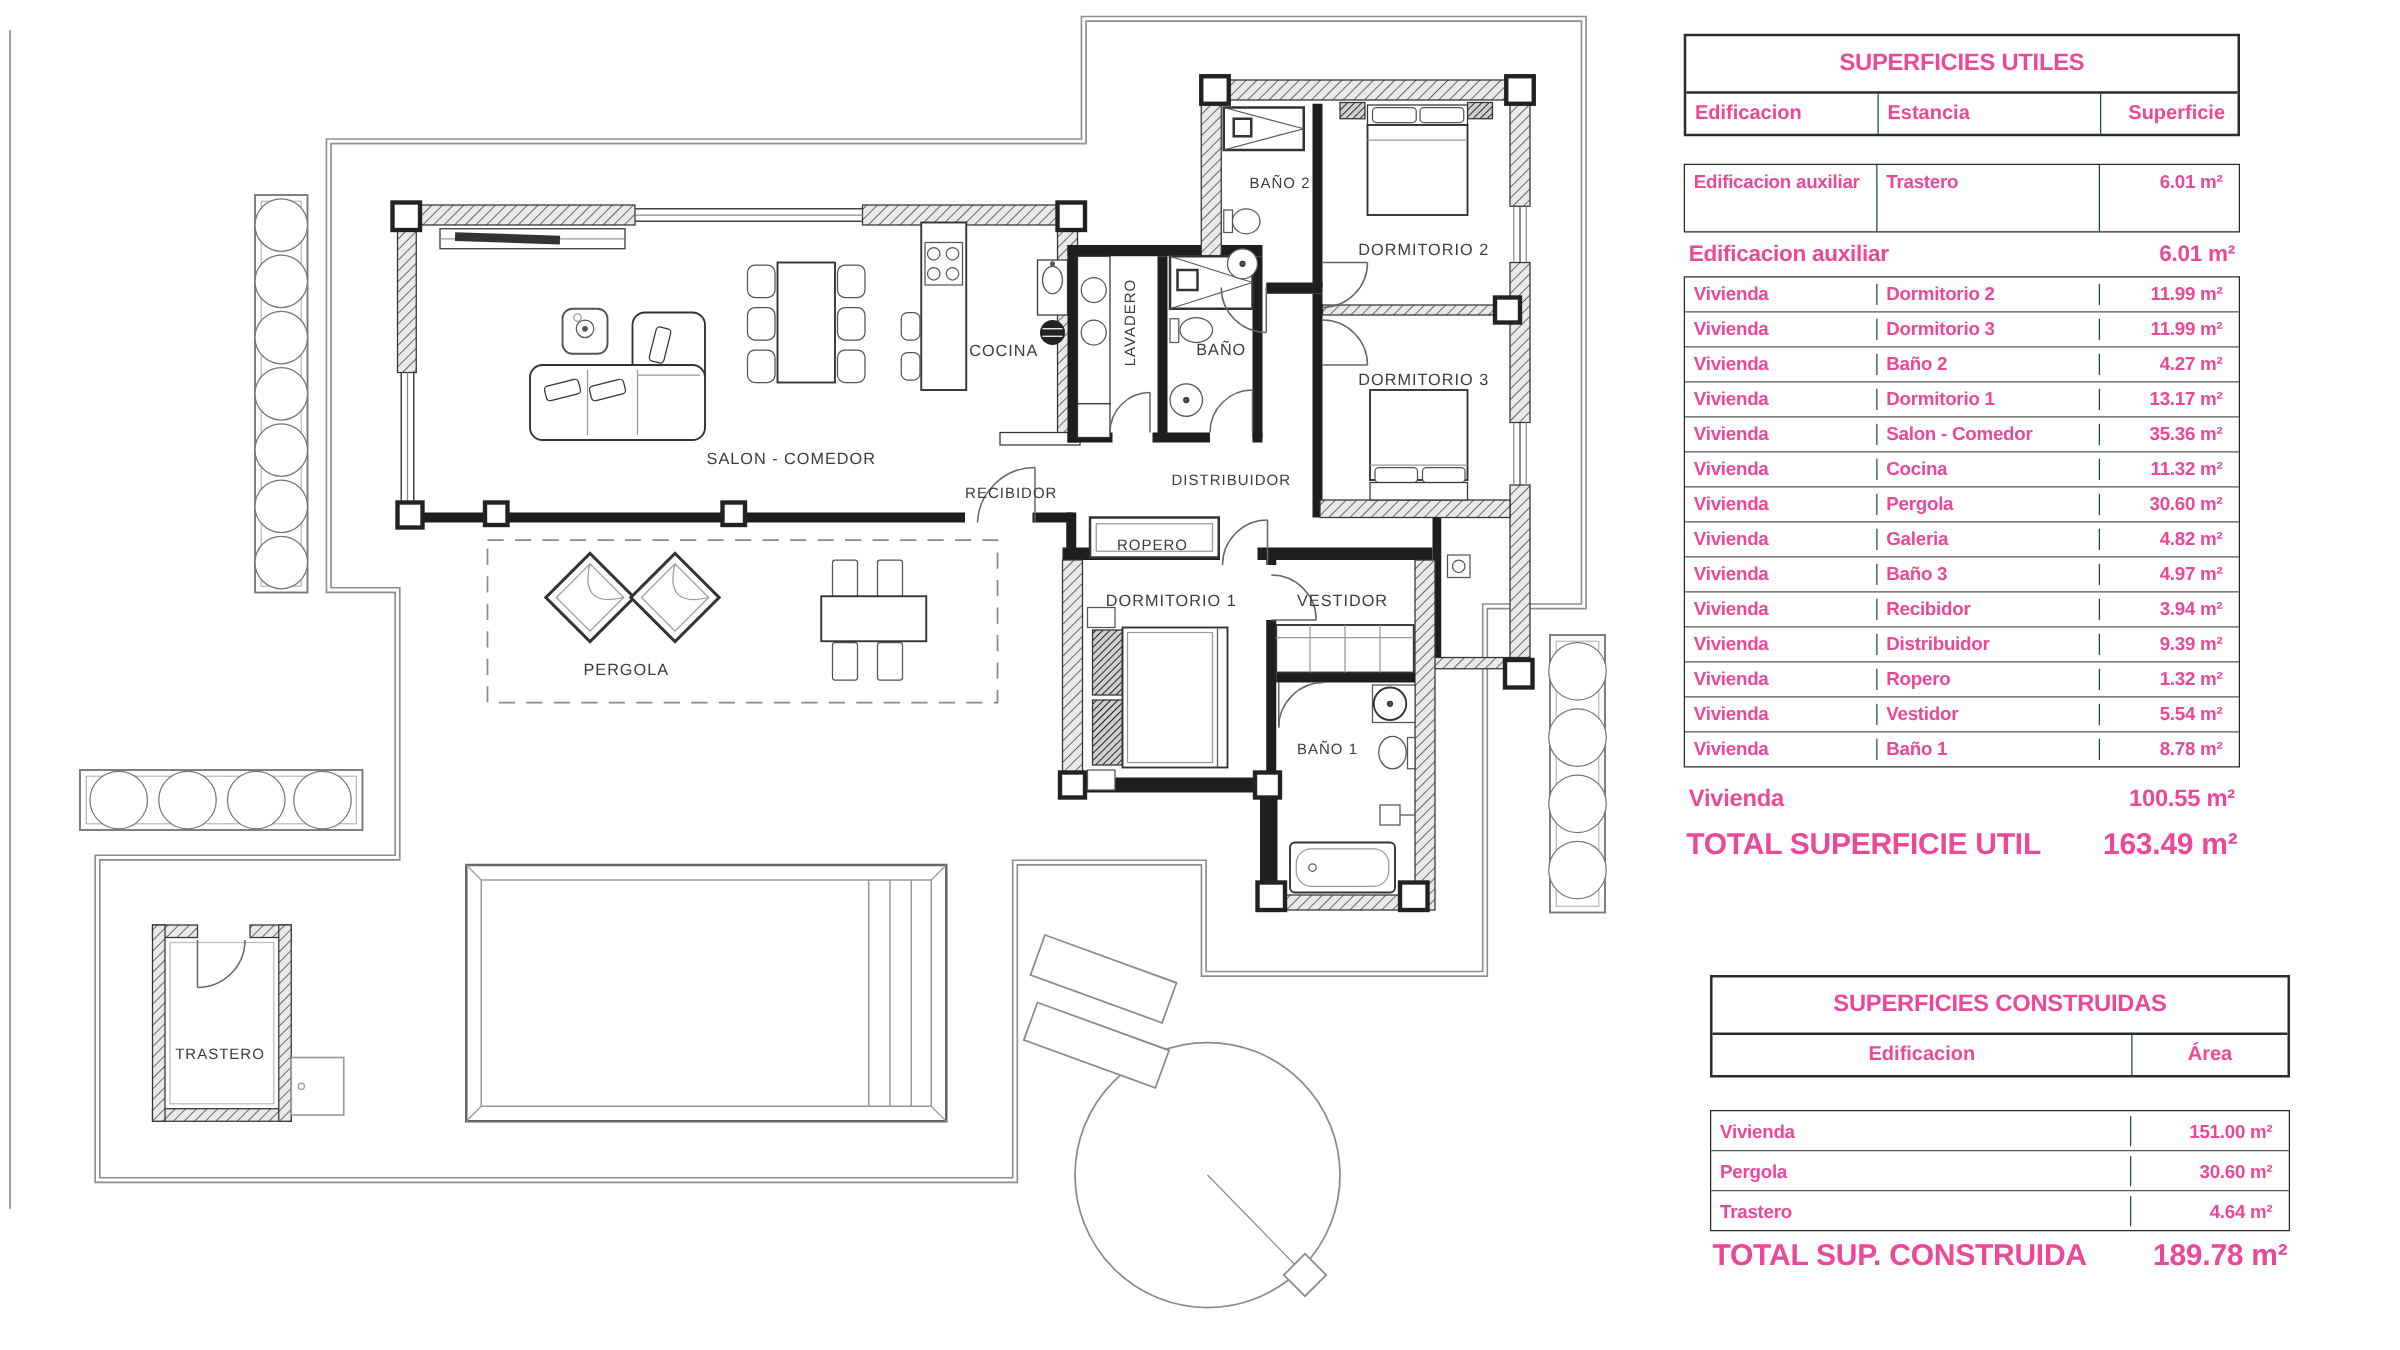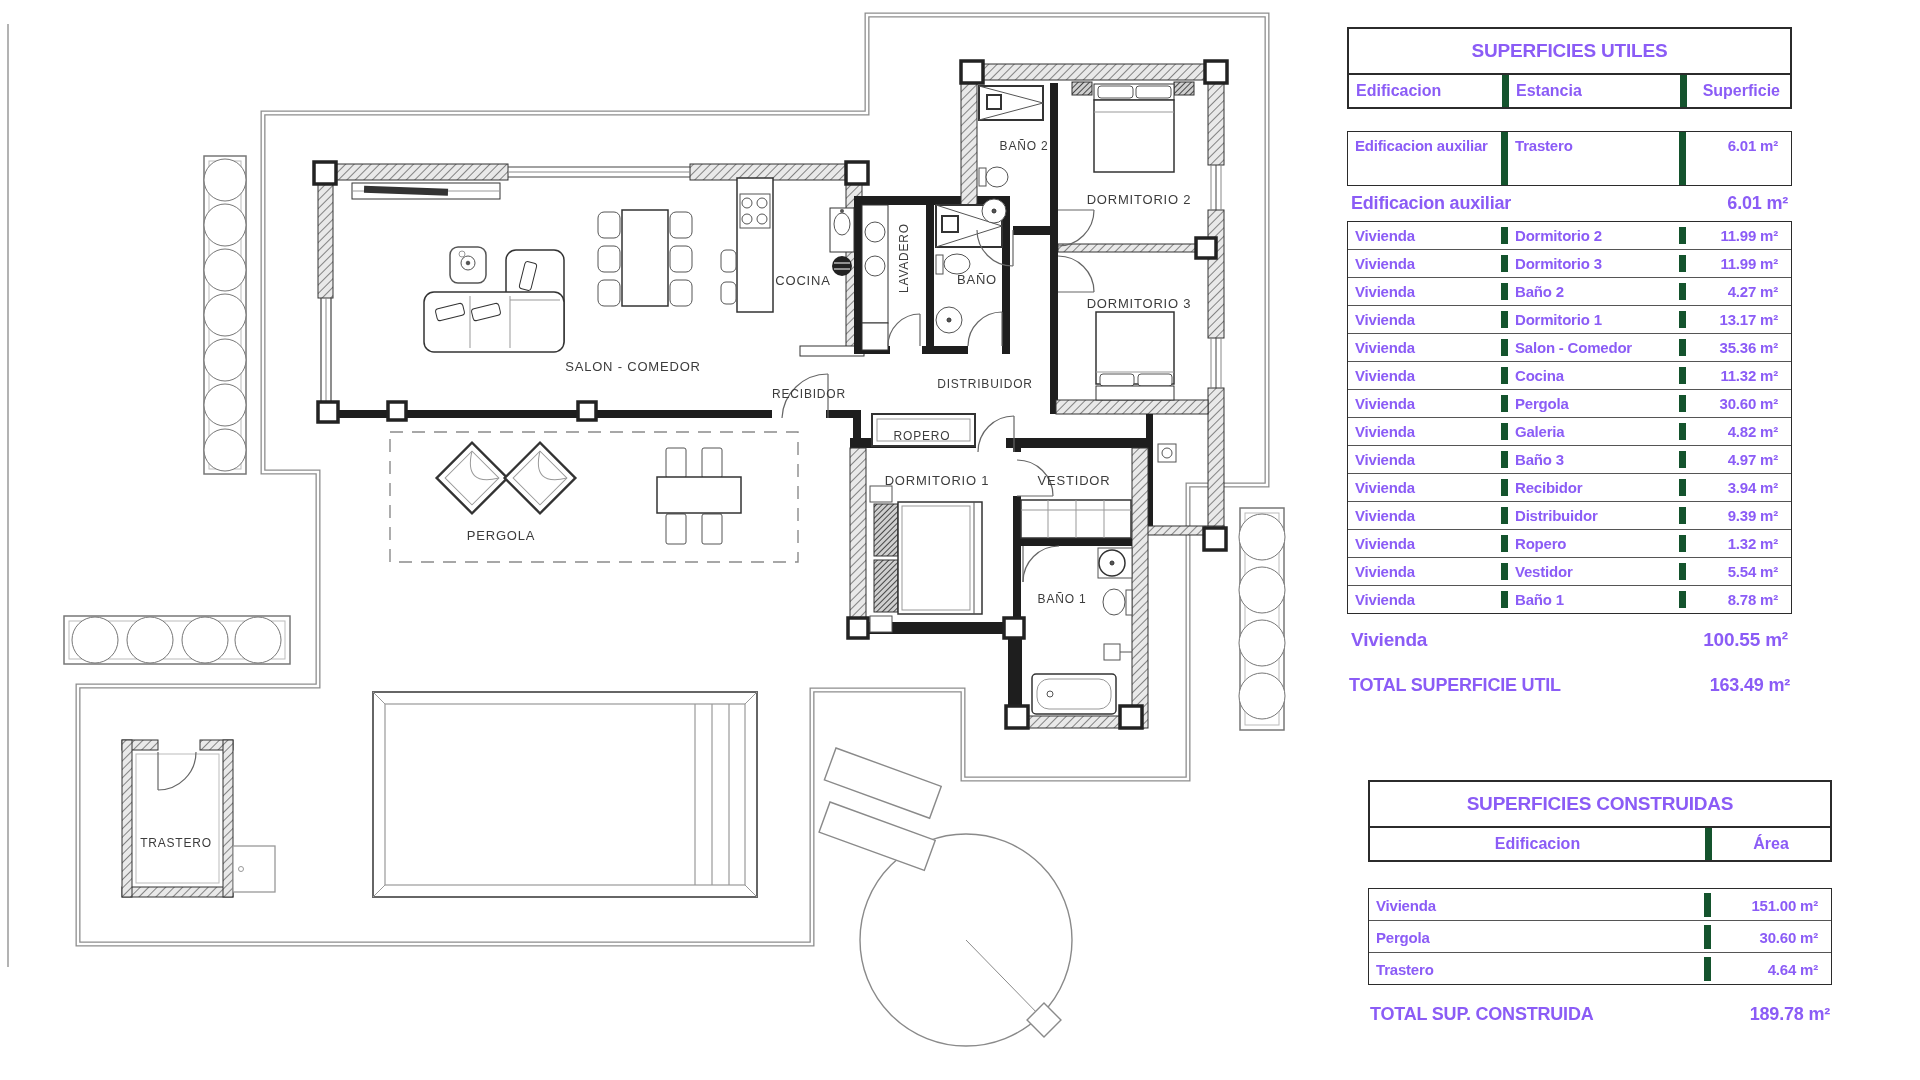--- a/index.html
+++ b/index.html
@@ -3,46 +3,46 @@
 <meta charset="utf-8">
 <style>
   html,body{margin:0;padding:0;background:#fff;}
   .stage{position:relative;width:1920px;height:1080px;background:#ffffff;overflow:hidden;
          font-family:"Liberation Sans",sans-serif;color:#000;}
   svg text{font-family:"Liberation Sans",sans-serif;}
   .room-label{font-size:13px;fill:#3c3c3c;letter-spacing:.8px;}
   .room-label.small{font-size:12px;}
 
   
-  .tbl{position:absolute;font-weight:bold;color:#8b5cf6;}
+  .tbl{position:absolute;font-weight:bold;color:#ec4899;}
   .t-utiles{left:1347px;top:27px;width:445px;}
   .t-constr{left:1368px;top:780px;width:464px;}
   .boxed{border:2px solid #2b2b2b;}
   .t-title{height:44px;display:flex;align-items:center;justify-content:center;
            font-size:19px;letter-spacing:-.2px;border-bottom:2px solid #2b2b2b;}
   .row3{display:grid;grid-template-columns:153px 178px 1fr;}
   .row2{display:grid;grid-template-columns:335px 1fr;}
   .hcell{font-size:16px;padding:7px 0 7px 7px;}
   .hcell.right{text-align:right;padding-right:10px;}
   .hcell.center{text-align:center;padding-left:0;}
   .cell{font-size:15px;padding:4px 0 3px 7px;letter-spacing:-.2px;}
   .cell.val{text-align:right;padding-right:13px;}
-  .colline{border-left:7px solid #14532d;}
+  .colline{border-left:1px solid #14532d;}
   .auxbox{margin-top:22px;border:1.5px solid #2b2b2b;}
   .auxbox .cell{padding-top:5px;line-height:1.25;}
   .auxbox .row3{min-height:53px;}
   .subline{display:flex;justify-content:space-between;align-items:center;
            font-size:18px;letter-spacing:-.2px;padding:0 4px 0 4px;height:35px;}
   .subline.tall{height:32px;margin-top:10px;font-size:19px;}
   .grid14{border:1.5px solid #2b2b2b;}
   .grid14 .row3{height:27px;align-items:center;border-top:1px solid #555;}
   .grid14 .row3:first-child{border-top:none;}
   .grid14 .cell{padding-top:0;padding-bottom:0;}
-  .totline{display:flex;justify-content:space-between;align-items:flex-end;
-           font-size:18px;letter-spacing:-.2px;padding:0 2px;height:34px;margin-top:6px;}
+  .totline{display:flex;justify-content:space-between;align-items:flex-start;
+           font-size:24px;letter-spacing:-.2px;padding:0 2px;height:34px;margin-top:6px;}
   .grid3 .row2{height:31px;align-items:center;border-top:1px solid #555;}
   .grid3{border:1.5px solid #2b2b2b;margin-top:26px;}
   .grid3 .row2:first-child{border-top:none;}
 </style>
 </head>
 <body>
 
 <div class="stage">
 
   

